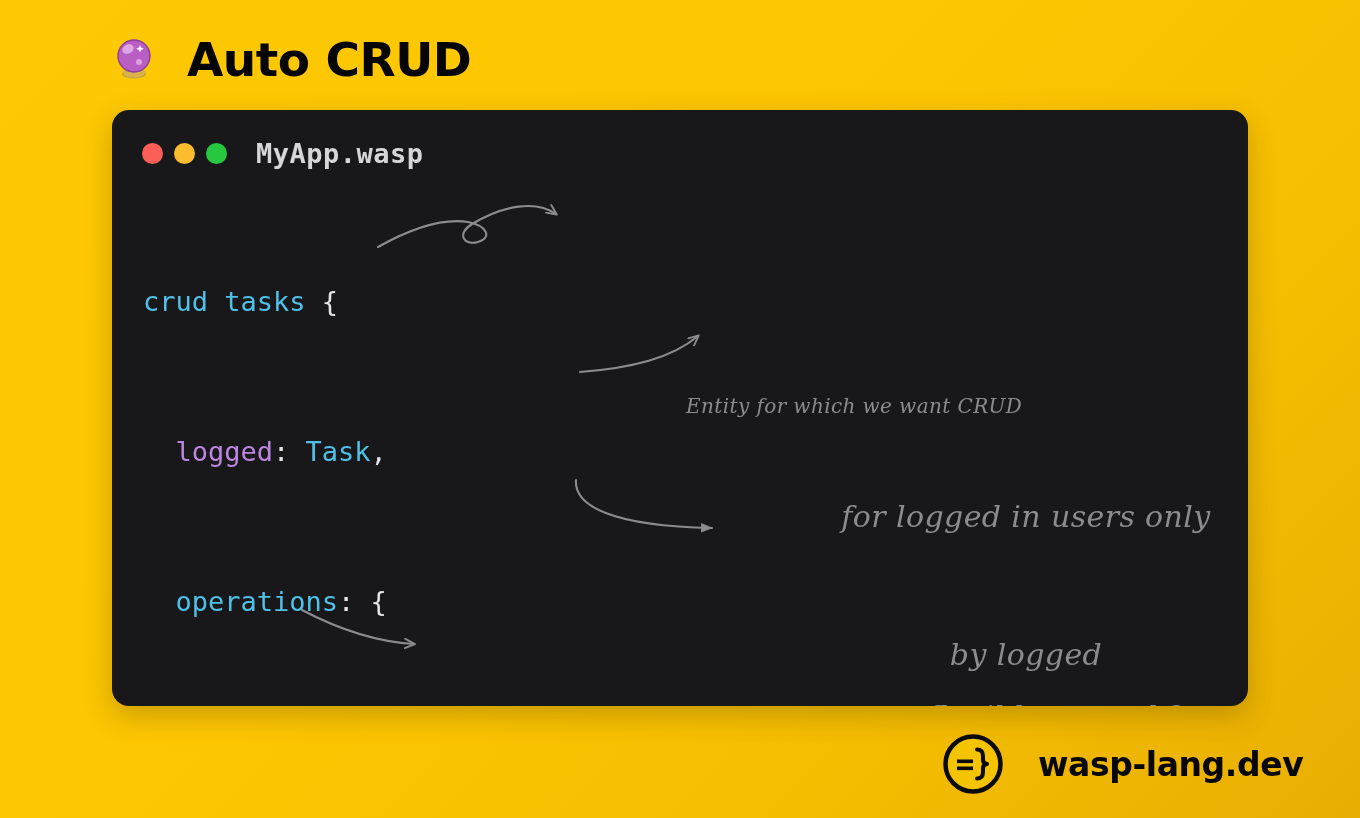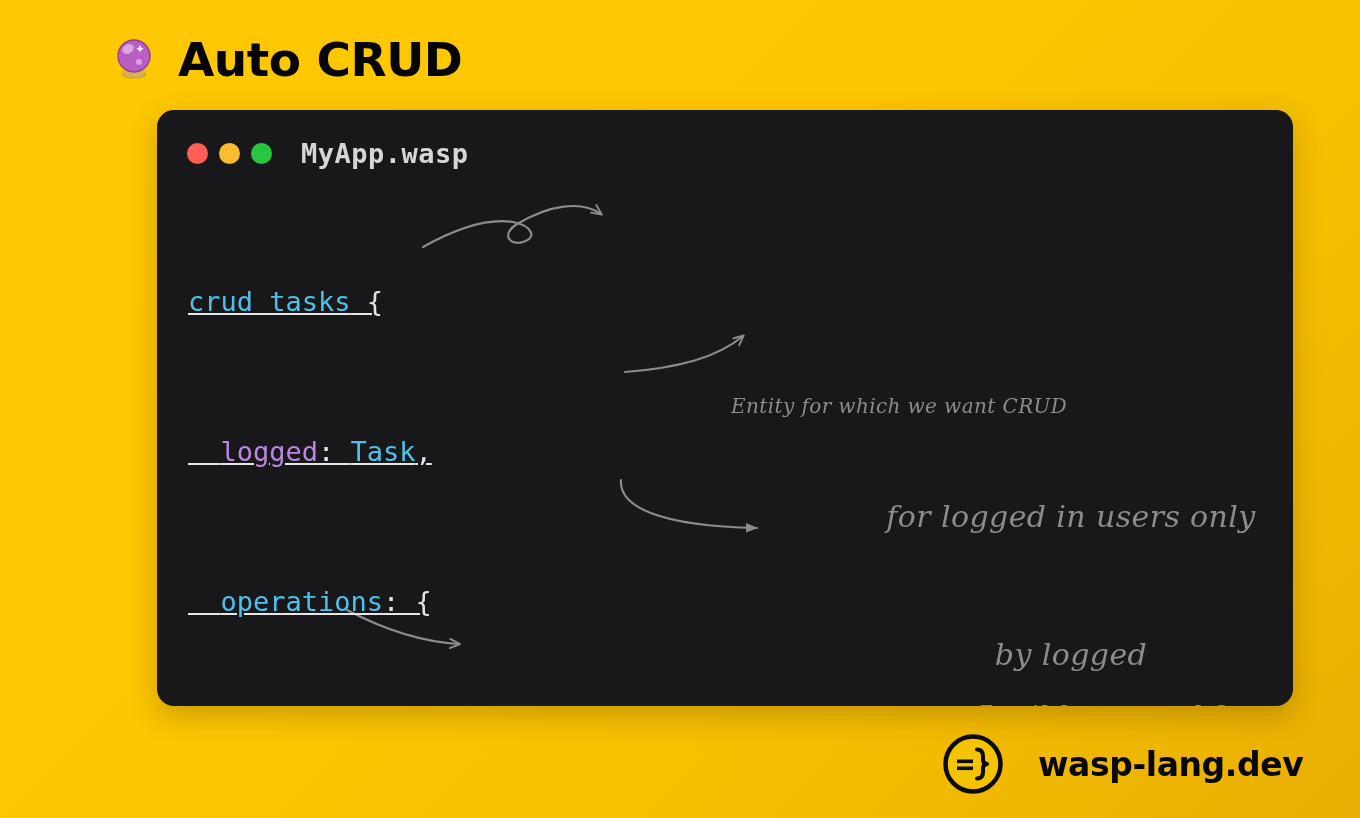--- a/index.html
+++ b/index.html
@@ -21,21 +21,21 @@
     overflow: hidden;
   }
 
   
   .heading {
     position: absolute;
     left: 112px;
     top: 26px;
     display: flex;
     align-items: center;
-    gap: 22px;
+    gap: 31px;
     height: 66px;
   }
   .heading-emoji {
     font-size: 42px;
     line-height: 1;
     display: block;
   }
   .heading-emoji svg { display: block; }
   .heading-text {
     font-family: "DejaVu Sans", sans-serif;
@@ -50,21 +50,20 @@
   .window {
     position: absolute;
     left: 112px;
     top: 110px;
     width: 1136px;
     height: 596px;
     background: #18181b;
     border-radius: 17px;
     box-shadow: 0 10px 28px rgba(90, 62, 0, 0.30);
     overflow: hidden;
-    margin-left: 45px;
   }
   .titlebar {
     position: absolute;
     left: 30px;
     top: 28px;
     display: flex;
     align-items: center;
     gap: 11px;
     height: 30px;
   }
@@ -92,21 +91,21 @@
     position: absolute;
     left: 31px;
     top: 98px;
     font-family: "DejaVu Sans Mono", monospace;
     font-size: 27px;
     line-height: 37.5px;
     white-space: pre;
     color: #e6e6e8;
     z-index: 3;
   }
-  .code .ln { display: block; height: 37.5px; text-decoration: underline; }
+  .code .ln { display: block; height: 37.5px; }
   .t-key   { color: #4fc1e9; }   
   .t-prop  { color: #bb86e0; }   
   .t-punc  { color: #e4e4e6; }   
 
   
   .ann {
     position: absolute;
     font-family: "DejaVu Serif", serif;
     font-style: italic;
     color: #8c8c90;

